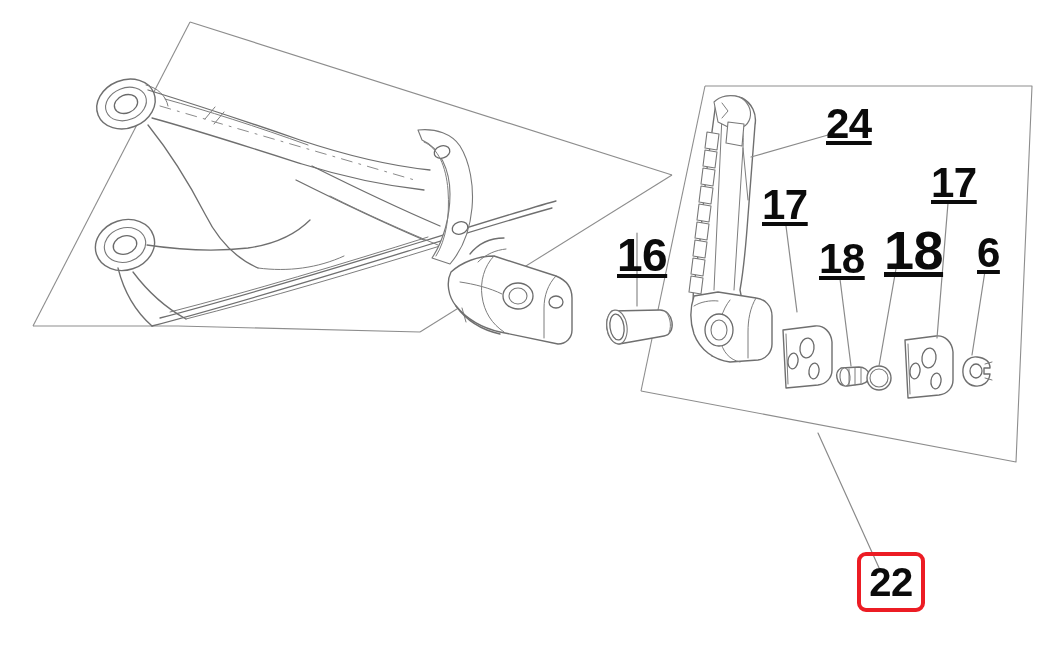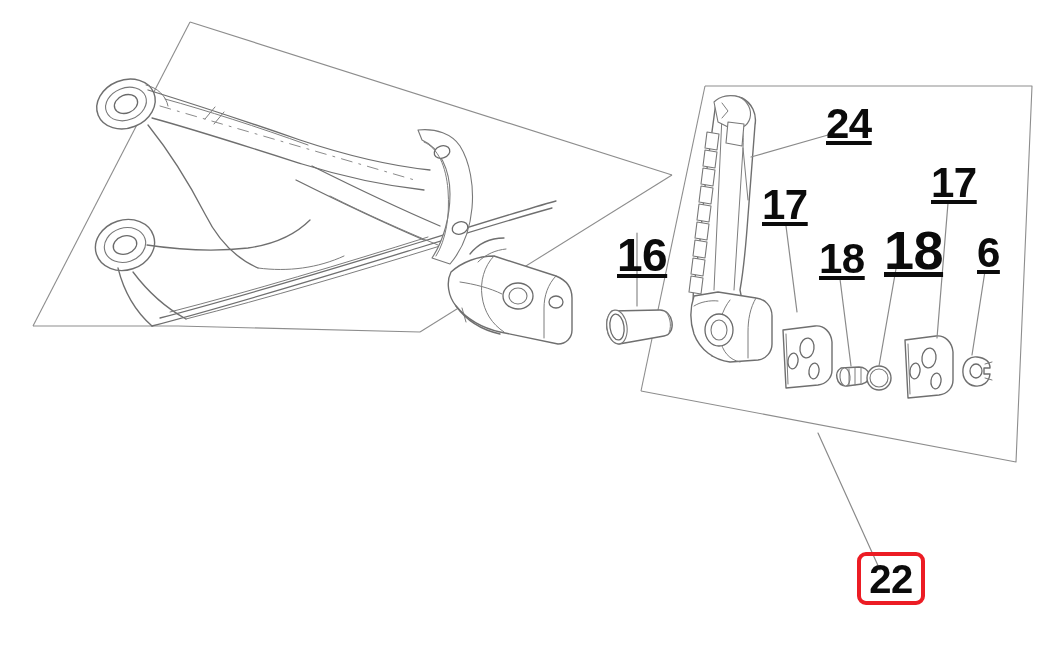--- a/index.html
+++ b/index.html
@@ -249,15 +249,15 @@
   <div class="callout-label" style="left:762px; top:184px; font-size:42px;">17</div>
 
   <div class="callout-label" style="left:819px; top:238px; font-size:42px;">18</div>
 
   <div class="callout-label" style="left:884px; top:223px; font-size:54px;">18</div>
 
   <div class="callout-label" style="left:931px; top:162px; font-size:42px;">17</div>
 
   <div class="callout-label" style="left:977px; top:232px; font-size:42px;">6</div>
 
-  <div class="callout-highlight" style="left:857px; top:552px; width:68px; height:53px; font-size:40px;">22</div>
+  <div class="callout-highlight" style="left:857px; top:552px; width:68px; height:60px; font-size:40px;">22</div>
 
 </div>
 
 </body></html>

